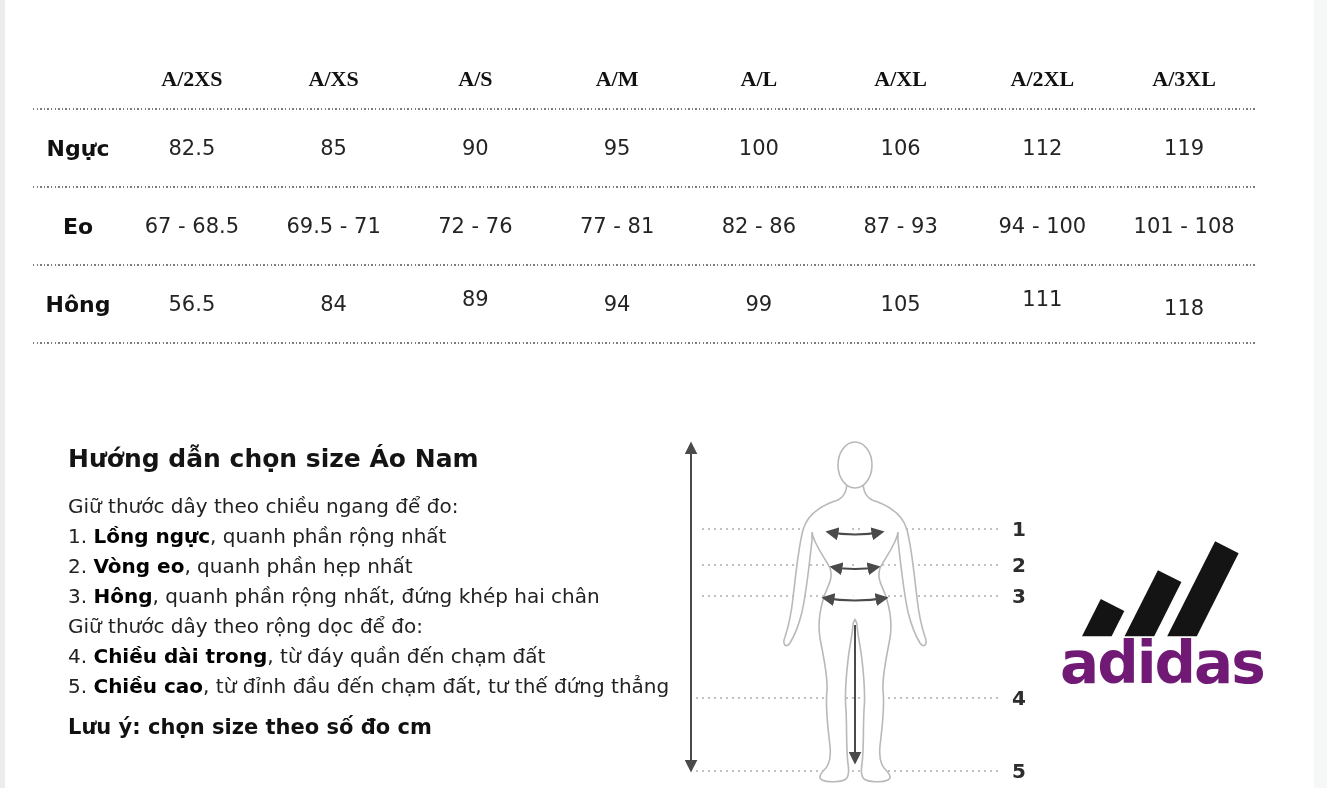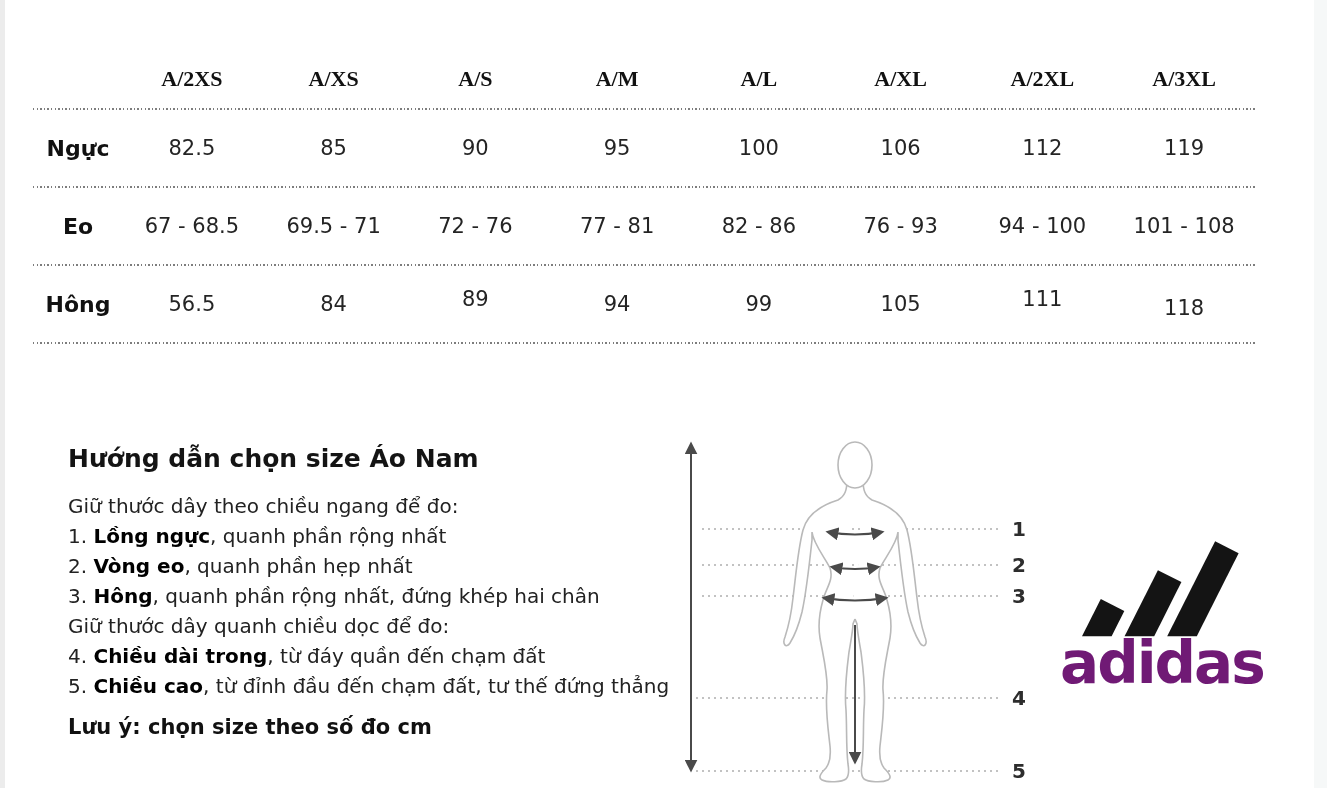--- a/index.html
+++ b/index.html
@@ -83,21 +83,21 @@
     </div>
     <div class="dotted"></div>
 
     <div class="t-row data">
       <div class="t-cell t-label">Eo</div>
       <div class="t-cell">67 - 68.5</div>
       <div class="t-cell">69.5 - 71</div>
       <div class="t-cell">72 - 76</div>
       <div class="t-cell">77 - 81</div>
       <div class="t-cell">82 - 86</div>
-      <div class="t-cell">76 - 93</div>
+      <div class="t-cell">87 - 93</div>
       <div class="t-cell">94 - 100</div>
       <div class="t-cell">101 - 108</div>
     </div>
     <div class="dotted"></div>
 
     <div class="t-row data">
       <div class="t-cell t-label">Hông</div>
       <div class="t-cell">56.5</div>
       <div class="t-cell">84</div>
       <div class="t-cell up1">89</div>
@@ -109,21 +109,21 @@
     </div>
     <div class="dotted"></div>
   </div>
 
   <div class="guide">
     <div class="g-title">Hướng dẫn chọn size Áo Nam</div>
     <div class="g-line">Giữ thước dây theo chiều ngang để đo:</div>
     <div class="g-line"><span>1. </span><b>Lồng ngực</b><span>, quanh phần rộng nhất</span></div>
     <div class="g-line"><span>2. </span><b>Vòng eo</b><span>, quanh phần hẹp nhất</span></div>
     <div class="g-line"><span>3. </span><b>Hông</b><span>, quanh phần rộng nhất, đứng khép hai chân</span></div>
-    <div class="g-line">Giữ thước dây quanh chiều dọc để đo:</div>
+    <div class="g-line">Giữ thước dây theo rộng dọc để đo:</div>
     <div class="g-line"><span>4. </span><b>Chiều dài trong</b><span>, từ đáy quần đến chạm đất</span></div>
     <div class="g-line"><span>5. </span><b>Chiều cao</b><span>, từ đỉnh đầu đến chạm đất, tư thế đứng thẳng</span></div>
     <div class="g-note">Lưu ý: chọn size theo số đo cm</div>
   </div>
 
   <svg class="diagram" viewBox="0 0 380 360" width="380" height="360">
     <defs>
       <marker id="arr" viewBox="0 0 10 10" refX="8" refY="5" markerWidth="6.5" markerHeight="6.5" orient="auto-start-reverse">
         <path d="M0,0 L10,5 L0,10 z" fill="#4a4a4a"></path>
       </marker>

